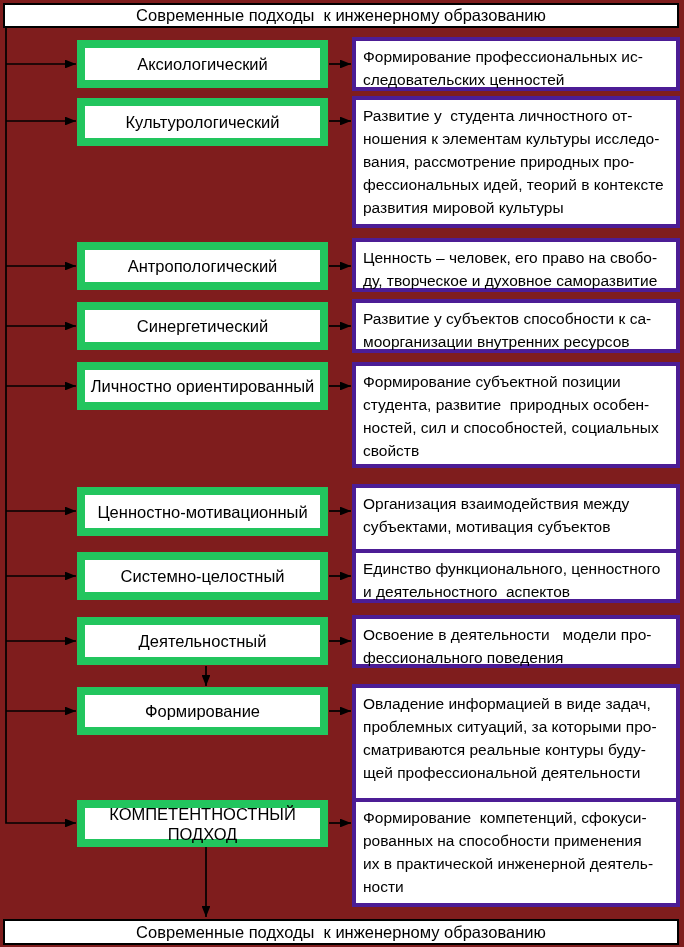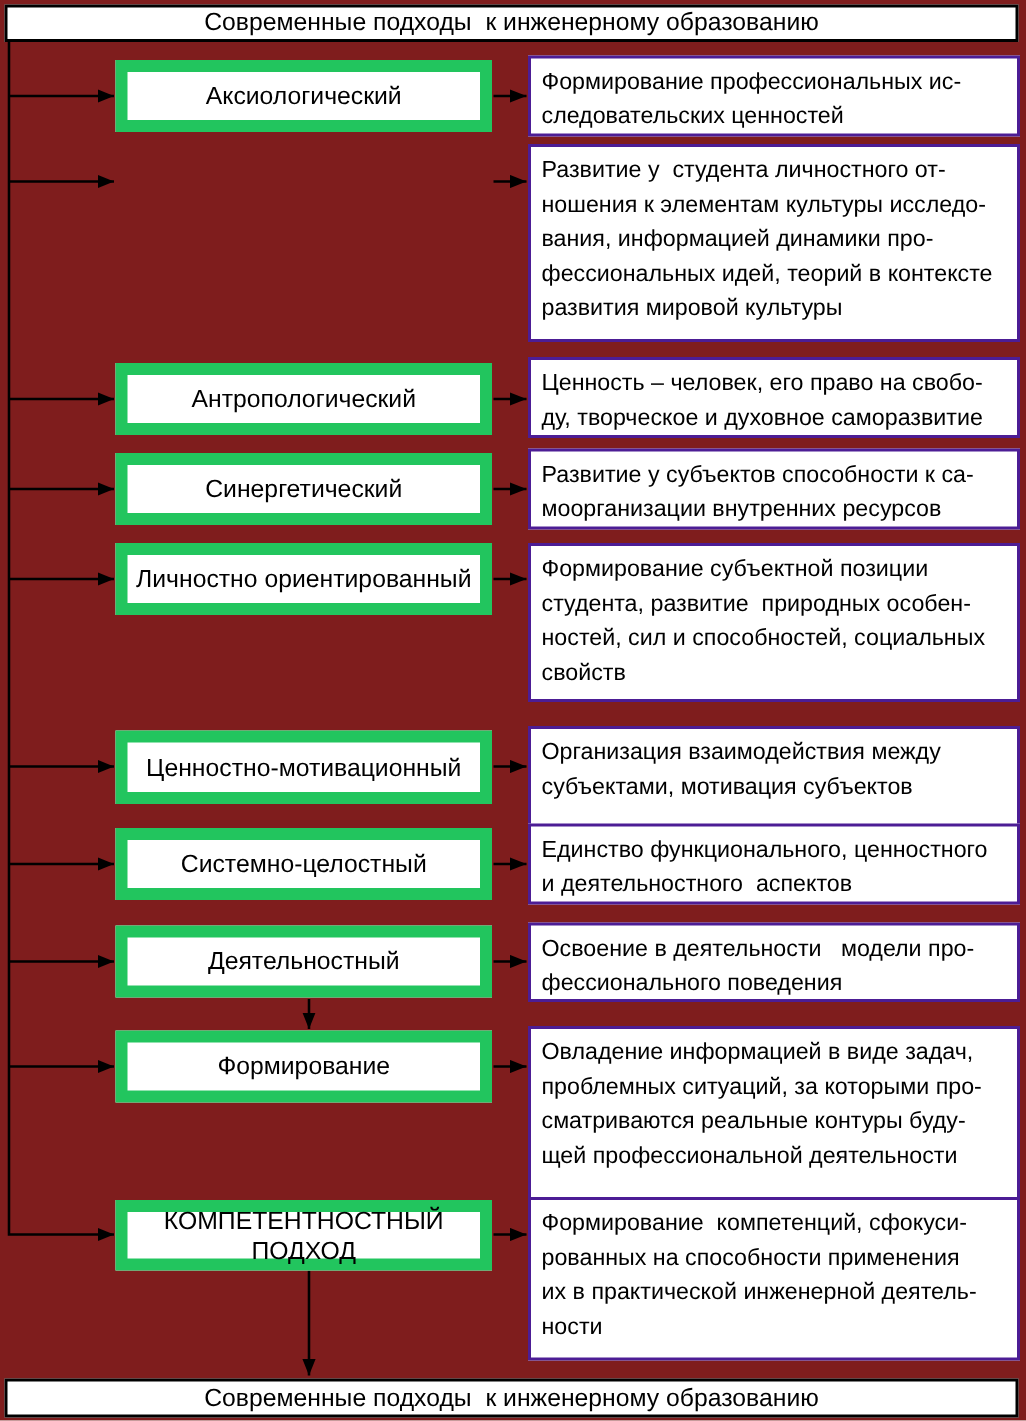--- a/index.html
+++ b/index.html
@@ -44,21 +44,21 @@
     text-align: center;
     font-size: 16.5px;
     line-height: 20px;
     white-space: pre-line;
     z-index: 2;
   }
   .rbox {
     position: absolute;
     left: 352px;
     width: 328px;
-    border: 2px solid #4c1d95;
+    border: 4px solid #4c1d95;
     box-sizing: border-box;
     background: #ffffff;
     font-size: 15.5px;
     line-height: 23px;
     padding: 4px 4px 0 7px;
     white-space: pre-wrap;
     z-index: 2;
   }
   .arrows {
     position: absolute;
@@ -108,23 +108,24 @@
 
       <line x1="206" y1="666" x2="206" y2="686" marker-end="url(#ah)"></line>
       <line x1="206" y1="847" x2="206" y2="917" marker-end="url(#ah)"></line>
     </g>
   </svg>
 
   <div class="lbox" style="top:40px;height:48px">Аксиологический</div>
   <div class="rbox" style="top:37px;height:54px">Формирование профессиональных ис-
 следовательских ценностей</div>
 
+  <div class="lbox" style="top:98px;height:48px">Культурологический</div>
   <div class="rbox" style="top:96px;height:132px">Развитие у  студента личностного от-
 ношения к элементам культуры исследо-
-вания, информацией динамики про-
+вания, рассмотрение природных про-
 фессиональных идей, теорий в контексте
 развития мировой культуры</div>
 
   <div class="lbox" style="top:242px;height:48px">Антропологический</div>
   <div class="rbox" style="top:238px;height:54px">Ценность – человек, его право на свобо-
 ду, творческое и духовное саморазвитие</div>
 
   <div class="lbox" style="top:302px;height:48px">Синергетический</div>
   <div class="rbox" style="top:299px;height:54px">Развитие у субъектов способности к са-
 моорганизации внутренних ресурсов</div>

